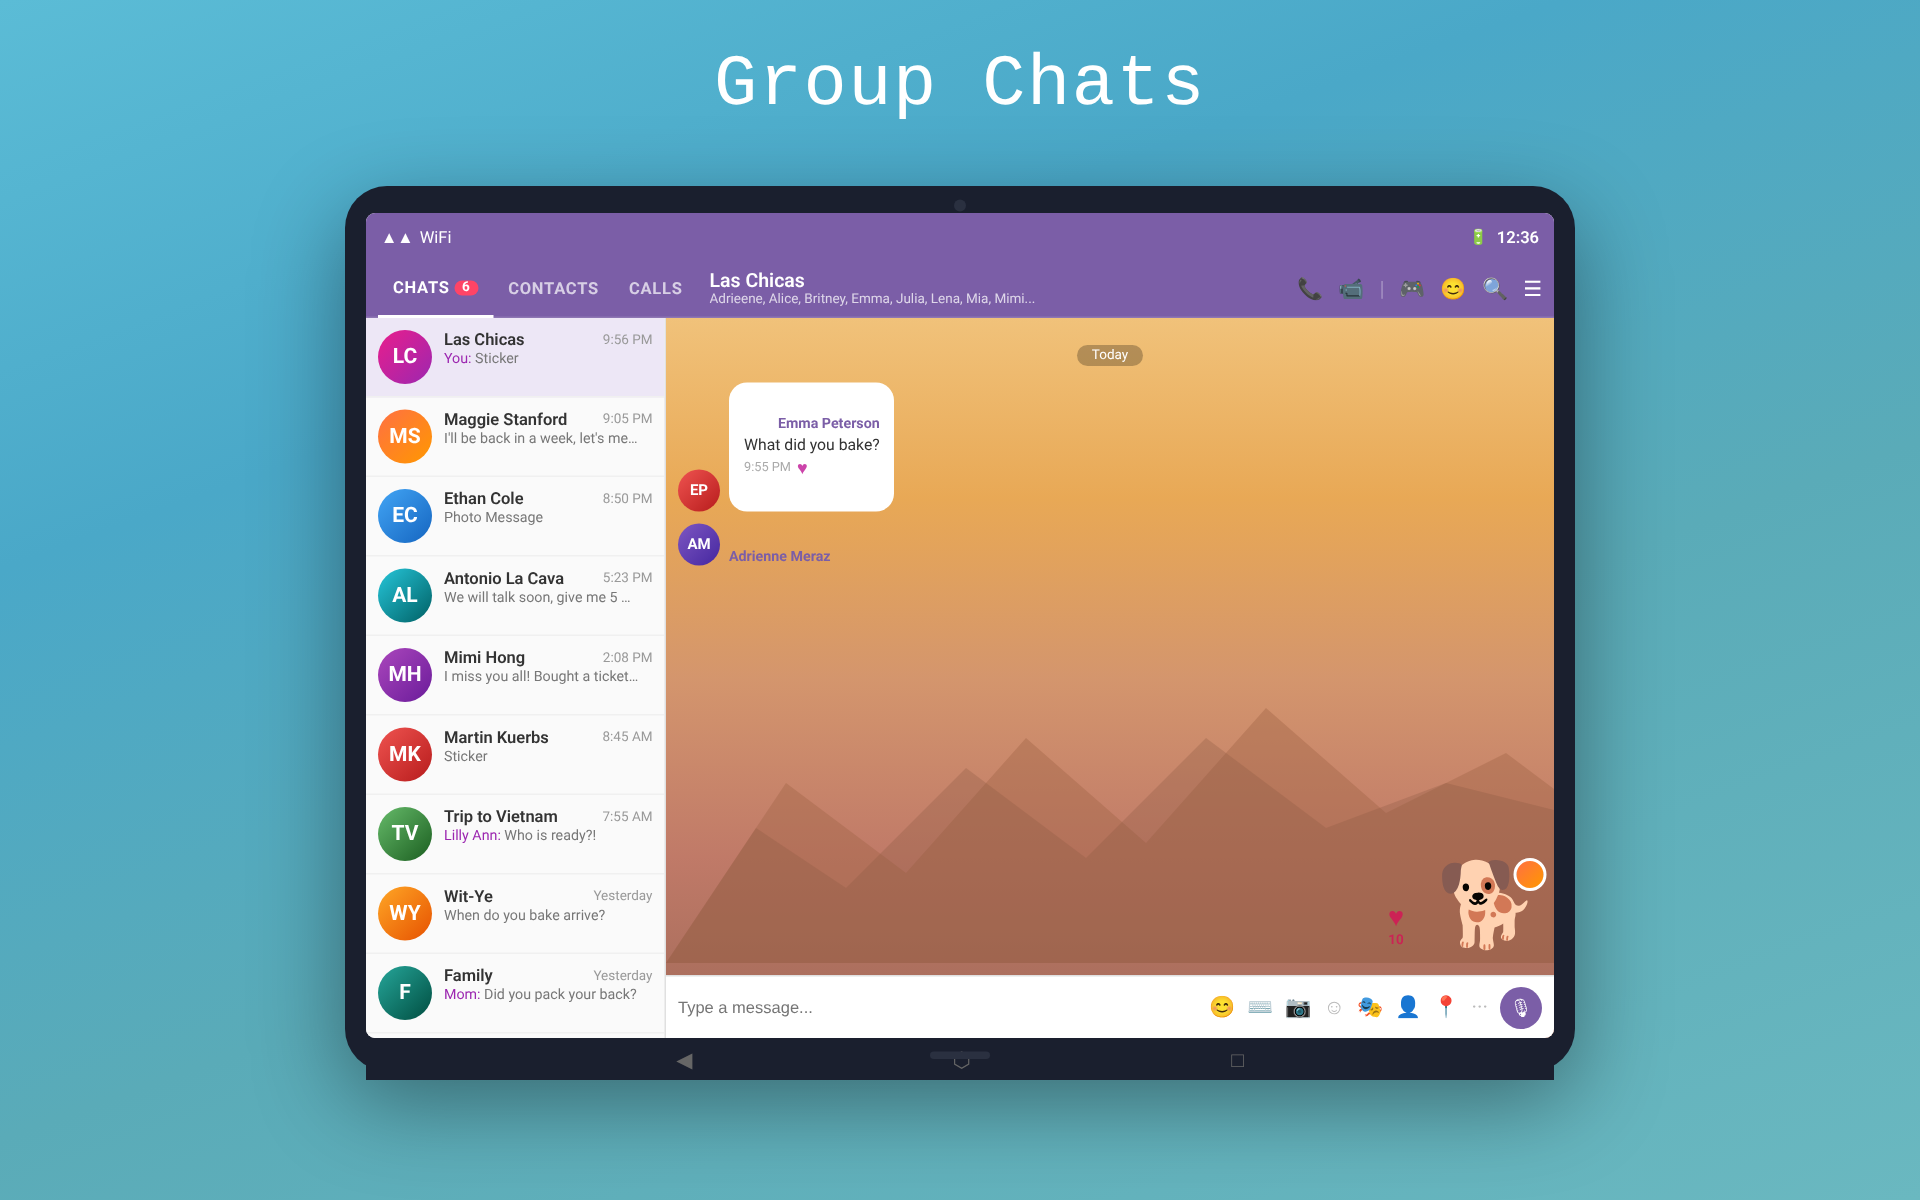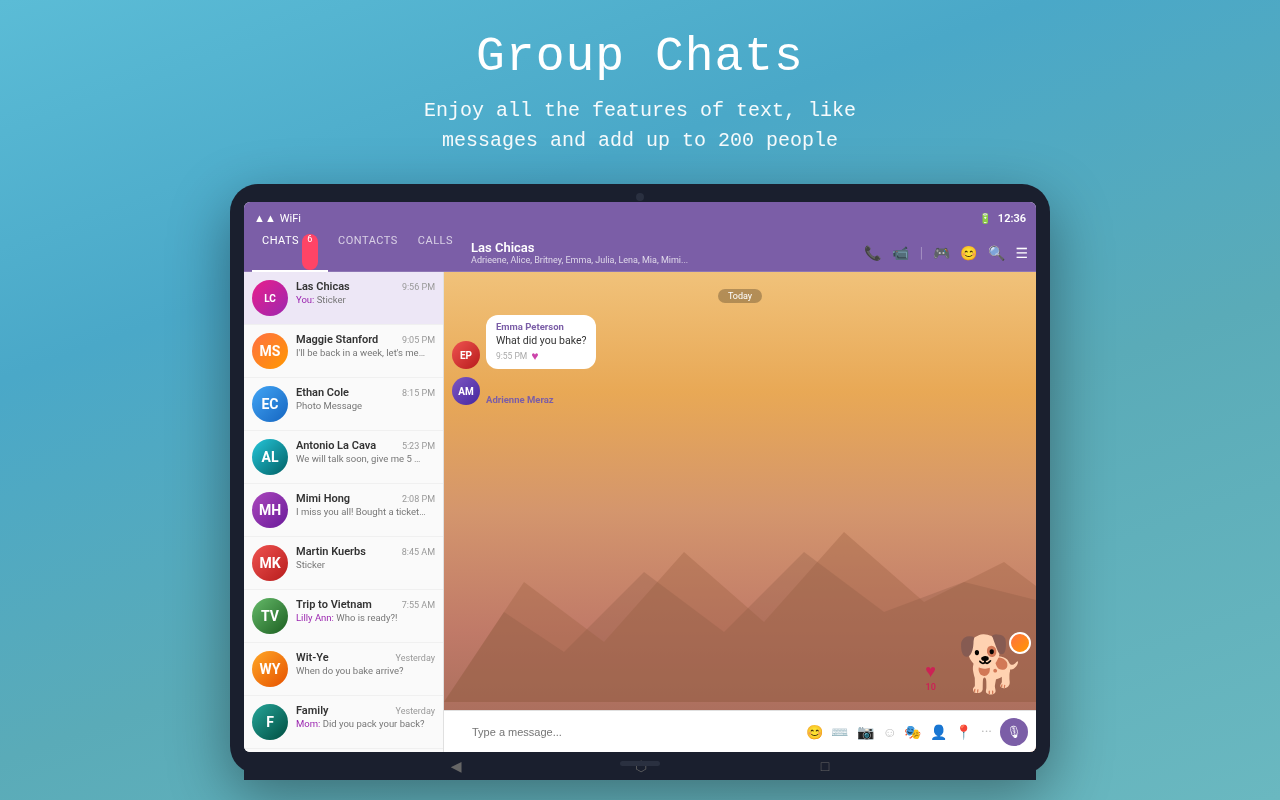--- a/index.html
+++ b/index.html
@@ -115,24 +115,25 @@
       background: #7b5ea7;
       display: flex;
       align-items: center;
       height: 38px;
       padding: 0 8px;
       border-bottom: 1px solid rgba(255,255,255,0.15);
     }
     .tab-item {
       color: rgba(255,255,255,0.7);
       font-size: 11px;
-      font-weight: 400;
+      font-weight: 700;
       padding: 0 10px;
       height: 38px;
       display: flex;
+      align-items: center;
       cursor: pointer;
       letter-spacing: 0.5px;
     }
     .tab-item.active {
       color: white;
       border-bottom: 2px solid white;
     }
     .tab-badge {
       background: #ff4466;
       color: white;
@@ -204,21 +205,21 @@
       overflow: hidden;
       display: flex;
       align-items: center;
       justify-content: center;
       font-size: 14px;
       font-weight: bold;
       color: white;
     }
     .avatar-group {
       background: linear-gradient(135deg, #e91e8c, #9c27b0);
-      font-size: 10px;
+      font-size: 14px;
     }
     .avatar-maggie { background: linear-gradient(135deg, #ff7043, #ff9800); }
     .avatar-ethan { background: linear-gradient(135deg, #42a5f5, #1565c0); }
     .avatar-antonio { background: linear-gradient(135deg, #26c6da, #006064); }
     .avatar-mimi { background: linear-gradient(135deg, #ab47bc, #6a1b9a); }
     .avatar-martin { background: linear-gradient(135deg, #ef5350, #b71c1c); }
     .avatar-trip { background: linear-gradient(135deg, #66bb6a, #1b5e20); }
     .avatar-wit { background: linear-gradient(135deg, #ffa726, #e65100); }
     .avatar-family { background: linear-gradient(135deg, #26a69a, #004d40); }
 
@@ -324,23 +325,24 @@
       font-size: 10px;
       color: white;
       font-weight: bold;
     }
     .msg-avatar-emma { background: linear-gradient(135deg, #ef5350, #b71c1c); }
     .msg-avatar-adrienne { background: linear-gradient(135deg, #7e57c2, #4527a0); }
 
     .message-bubble {
       background: white;
       border-radius: 12px;
-      padding: 6px 10px;
+      padding: 22px 10px;
       max-width: 220px;
       position: relative;
+      text-align: right;
     }
     .message-sender {
       font-size: 9.5px;
       font-weight: 700;
       color: #7b5ea7;
       margin-bottom: 2px;
     }
     .message-text {
       font-size: 10.5px;
       color: #333;
@@ -429,21 +431,20 @@
       z-index: 10;
       position: relative;
     }
     .input-field {
       flex: 1;
       border: none;
       outline: none;
       font-size: 11px;
       color: #999;
       background: transparent;
-      margin-left: 20px;
     }
     .input-icons {
       display: flex;
       gap: 8px;
       align-items: center;
       color: #bbb;
       font-size: 14px;
     }
     .mic-btn {
       width: 28px;
@@ -470,21 +471,20 @@
       color: #666;
       font-size: 14px;
       cursor: pointer;
     }
   </style>
 </head>
 <body>
 
 <div class="header-text">
   <h1>Group Chats</h1>
-  <p>Enjoy all the features of text, like<br>messages and add up to 200 people</p>
 </div>
 
 <div class="tablet-frame">
   <div class="tablet-screen">
 
     <div class="top-bar">
       <div class="top-bar-left">
         <span>▲▲</span>
         <span>WiFi</span>
       </div>
@@ -547,21 +547,21 @@
             </div>
             <div class="chat-preview">I'll be back in a week, let's meet up then</div>
           </div>
         </div>
 
         <div class="chat-item">
           <div class="avatar avatar-ethan">EC</div>
           <div class="chat-info">
             <div class="chat-name-row">
               <span class="chat-name">Ethan Cole</span>
-              <span class="chat-time">8:15 PM</span>
+              <span class="chat-time">8:50 PM</span>
             </div>
             <div class="chat-preview">Photo Message</div>
           </div>
         </div>
 
         <div class="chat-item">
           <div class="avatar avatar-antonio">AL</div>
           <div class="chat-info">
             <div class="chat-name-row">
               <span class="chat-name">Antonio La Cava</span>

